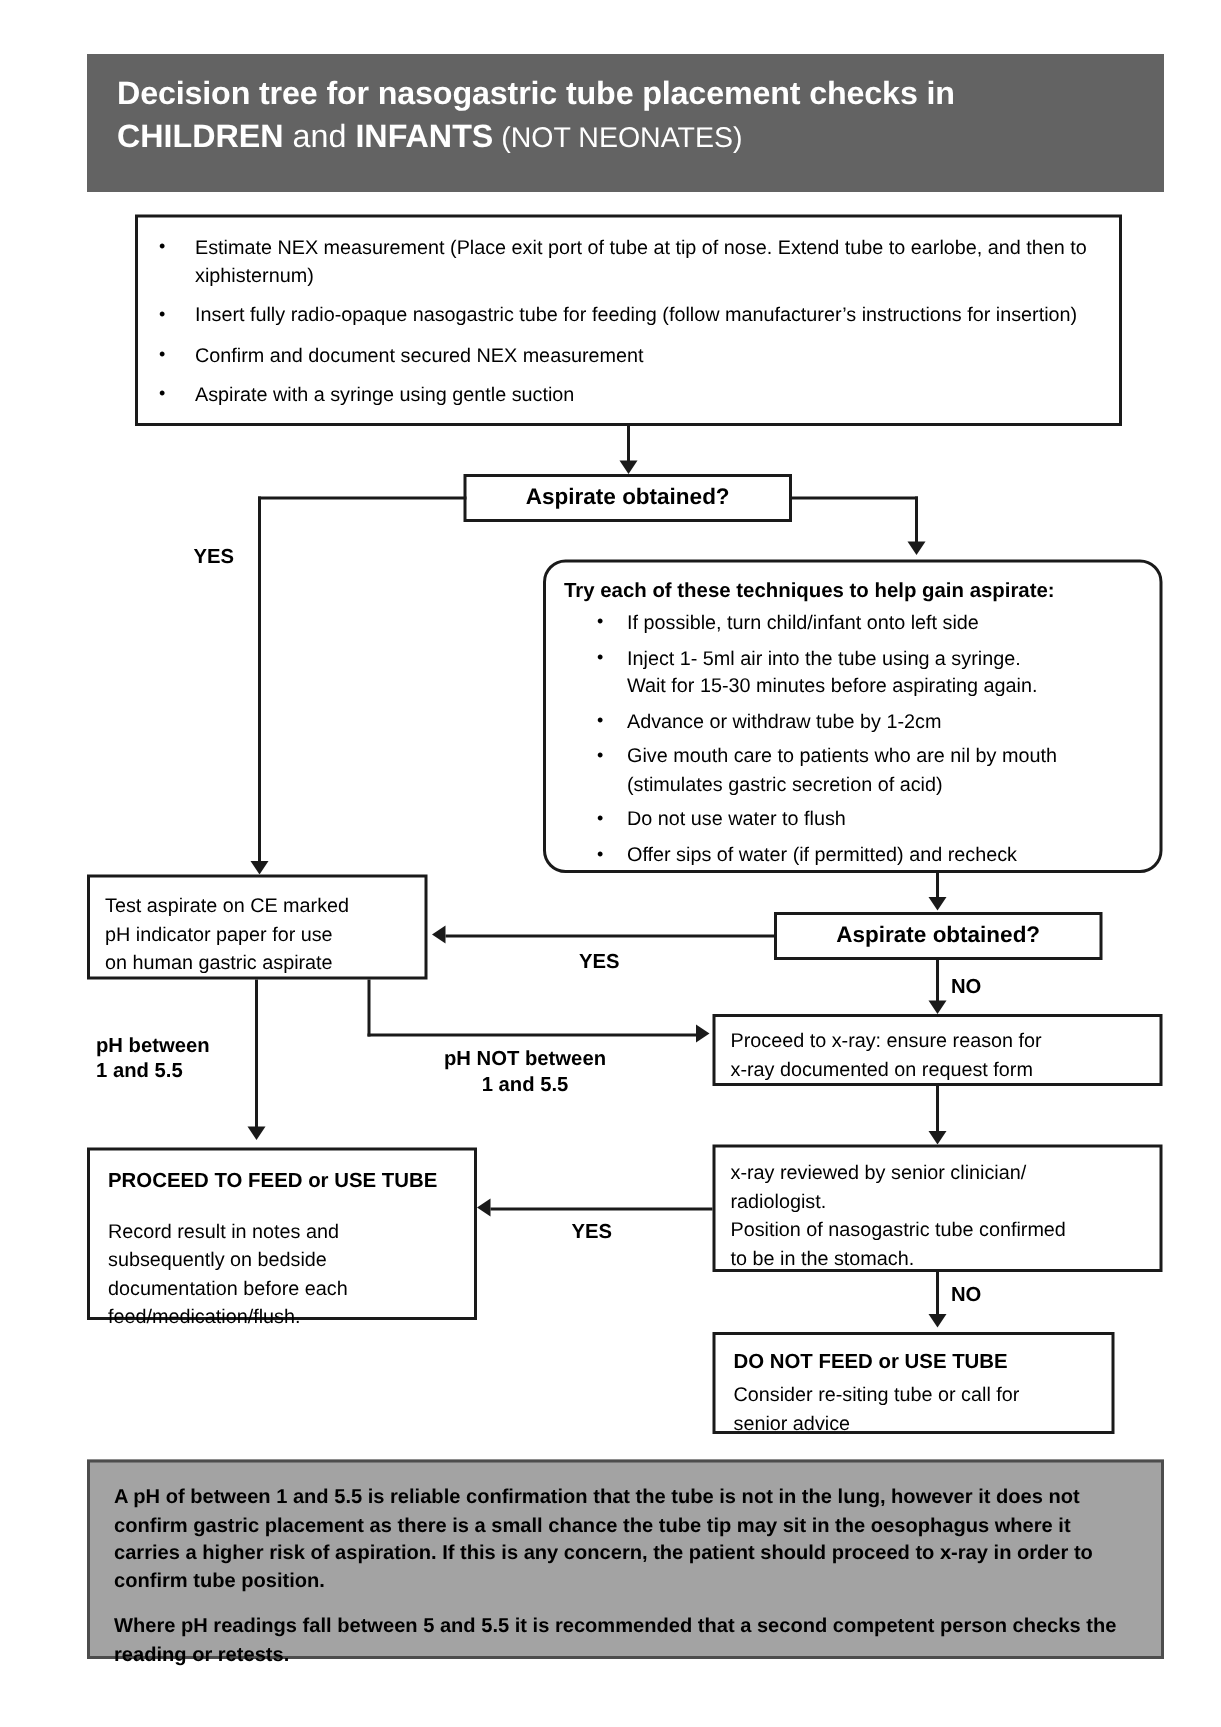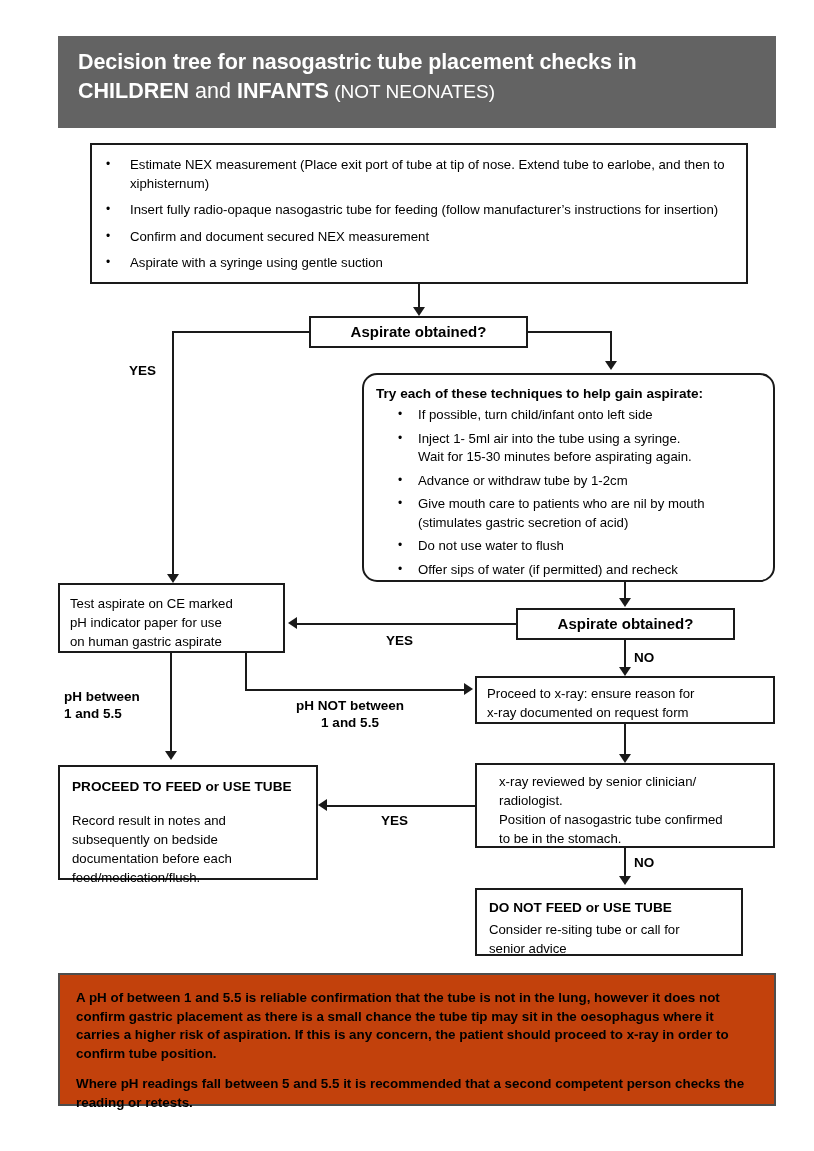--- a/index.html
+++ b/index.html
@@ -121,21 +121,21 @@
     font-weight: bold;
     line-height: 17px;
     white-space: pre-line;
   }
 
   
   .footnote {
     position: absolute;
     left: 58px; top: 973px;
     width: 718px; height: 133px;
-    background: #c2410c;
+    background: #a3a3a3;
     border: 2px solid #4d4d4d;
     padding: 14px 16px 0 16px;
   }
   .footnote p {
     margin: 0 0 12px 0;
     font-size: 13.4px;
     font-weight: bold;
     line-height: 18.5px;
   }
   .footnote p:last-child { margin-bottom: 0; }
@@ -231,21 +231,21 @@
     <div class="box-inner" style="padding:6px 8px 0 10px;">
       <div class="txt" style="white-space:pre-line;">Proceed to x-ray: ensure reason for
 x-ray documented on request form</div>
     </div>
   </div>
 
   <div class="ln v" style="left:624px; top:724px; height:32px;"></div>
   <div class="arrow-d" style="left:619px; top:754px;"></div>
 
   <div class="box" style="left:475px; top:763px; width:300px; height:85px;">
-    <div class="box-inner" style="padding:7px 8px 0 22px;">
+    <div class="box-inner" style="padding:7px 8px 0 10px;">
       <div class="txt" style="white-space:pre-line;">x-ray reviewed by senior clinician/
 radiologist.
 Position of nasogastric tube confirmed
 to be in the stomach.</div>
     </div>
   </div>
 
   <div class="ln h" style="left:327px; top:805px; width:148px;"></div>
   <div class="arrow-l" style="left:318px; top:799px;"></div>
   <div class="edge-label" style="left:381px; top:812px;">YES</div>

